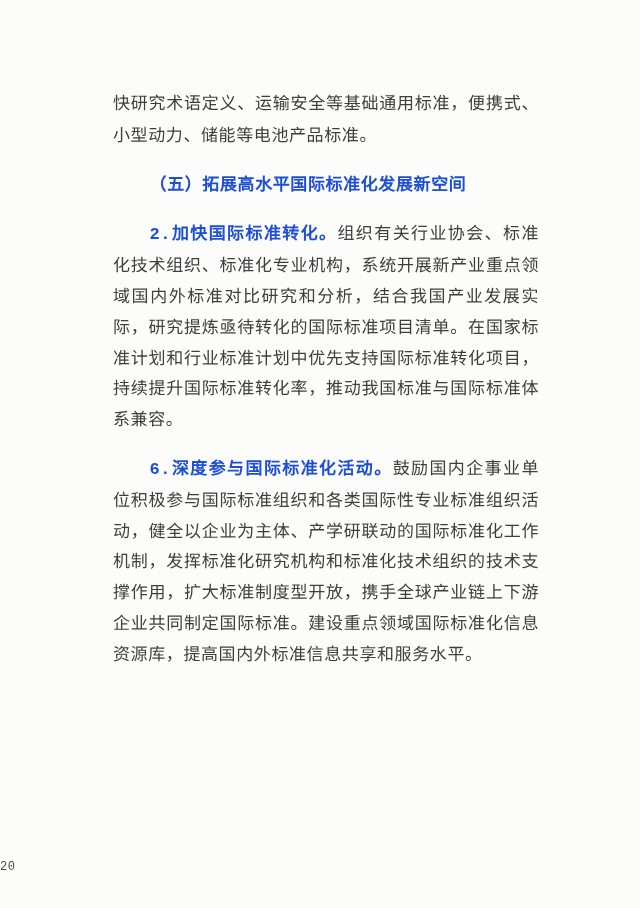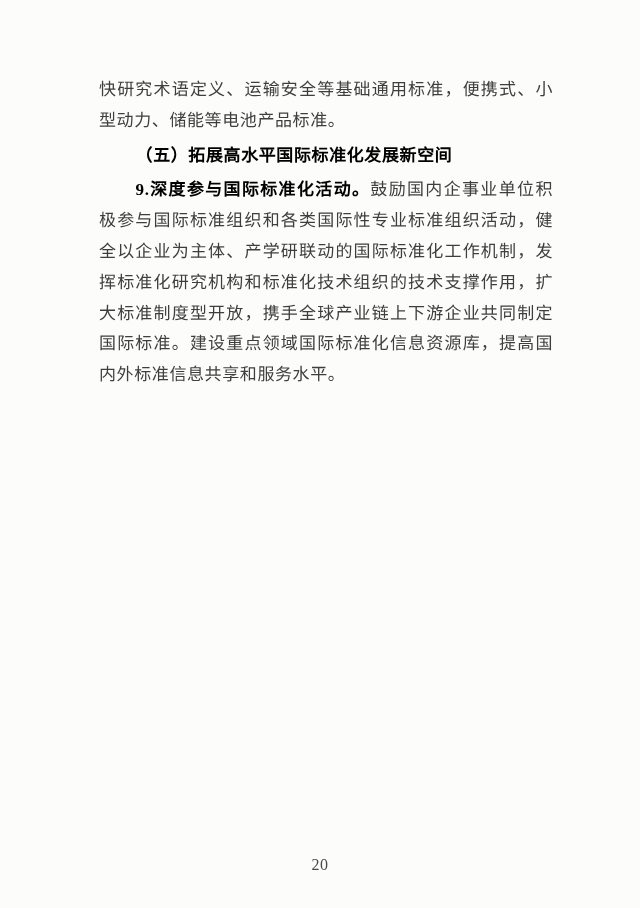--- a/index.html
+++ b/index.html
@@ -15,64 +15,66 @@
     overflow: hidden;
     font-family: "Liberation Serif", "DejaVu Serif", serif;
   }
   .content {
     position: absolute;
     left: 95px;
     top: 71px;
     width: 462px;
   }
   p.para {
-    margin: 4px;
+    margin: 18px;
     padding: 0;
     font-size: 17px;
     line-height: 30.8px;
     letter-spacing: 0.6px;
     color: #3e3e3e;
     text-align: justify;
     text-justify: inter-character;
   }
   p.para + p.para {
     margin-top: 2px;
   }
   p.para.indent {
     text-indent: 2.15em;
   }
   p.para.heading {
     font-weight: bold;
     color: #1c1c1c;
   }
   .lead {
     font-weight: bold;
-    color: #000000;
+    color: #1d4ed8;
+    font-family: Liberation Mono, monospace;
   }
   .page-number {
     position: absolute;
     left: 0;
     right: 0;
     bottom: 34px;
-    text-align: center;
-    font-size: 16px;
+    font-size: 12px;
     color: #4a4a4a;
     letter-spacing: 0.5px;
+    font-family: Liberation Mono, monospace;
   }
 </style>
 </head>
 <body>
 
 <div class="page">
   <div class="content">
 
       <p class="para"><b class="lead"></b><span>快研究术语定义、运输安全等基础通用标准，便携式、小型动力、储能等电池产品标准。</span></p>
 
       <p class="para indent heading"><b class="lead">（五）拓展高水平国际标准化发展新空间</b><span></span></p>
 
 
+      <p class="para indent"><b class="lead">2.加快国际标准转化。</b><span>组织有关行业协会、标准化技术组织、标准化专业机构，系统开展新产业重点领域国内外标准对比研究和分析，结合我国产业发展实际，研究提炼亟待转化的国际标准项目清单。在国家标准计划和行业标准计划中优先支持国际标准转化项目，持续提升国际标准转化率，推动我国标准与国际标准体系兼容。</span></p>
 
-      <p class="para indent"><b class="lead">9.深度参与国际标准化活动。</b><span>鼓励国内企事业单位积极参与国际标准组织和各类国际性专业标准组织活动，健全以企业为主体、产学研联动的国际标准化工作机制，发挥标准化研究机构和标准化技术组织的技术支撑作用，扩大标准制度型开放，携手全球产业链上下游企业共同制定国际标准。建设重点领域国际标准化信息资源库，提高国内外标准信息共享和服务水平。</span></p>
+      <p class="para indent"><b class="lead">6.深度参与国际标准化活动。</b><span>鼓励国内企事业单位积极参与国际标准组织和各类国际性专业标准组织活动，健全以企业为主体、产学研联动的国际标准化工作机制，发挥标准化研究机构和标准化技术组织的技术支撑作用，扩大标准制度型开放，携手全球产业链上下游企业共同制定国际标准。建设重点领域国际标准化信息资源库，提高国内外标准信息共享和服务水平。</span></p>
 
     </div>
 
   <div class="page-number">20</div>
 </div>
 
 </body></html>

